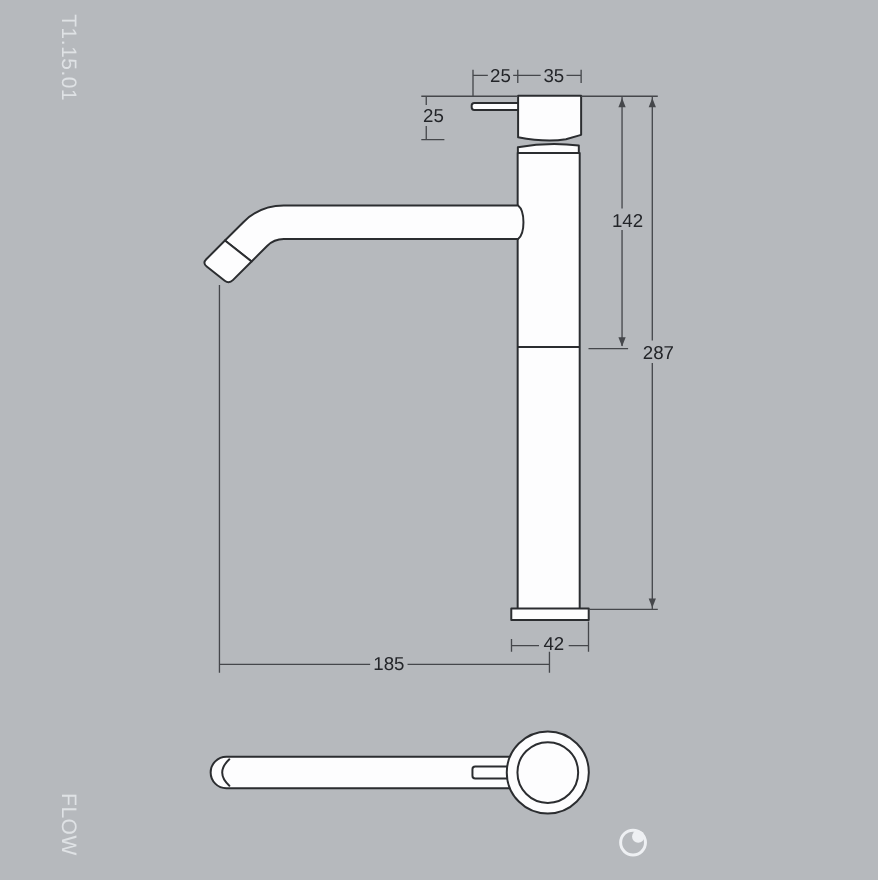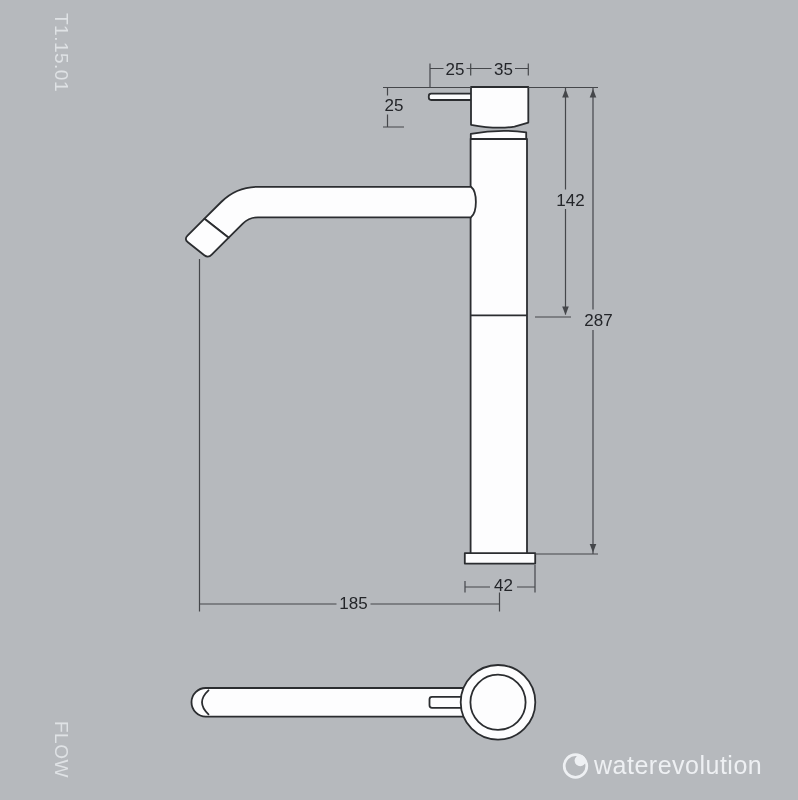--- a/index.html
+++ b/index.html
@@ -120,16 +120,15 @@
       <text class="dim-text" x="503.5" y="590.5">42</text>
       <text class="dim-text" x="353.5" y="609">185</text>
     </g>
   </svg>
 
   <div class="logo">
     <svg class="logo-icon" width="30" height="34" viewBox="0 0 30 34" xmlns="http://www.w3.org/2000/svg">
       <circle cx="14.5" cy="18" r="11.3" fill="none" stroke="#eef0f3" stroke-width="2.7"></circle>
       <circle cx="19.2" cy="12.6" r="5.6" fill="#eef0f3"></circle>
     </svg>
-    <span class="logo-text">waterevolution</span>
   </div>
 
 </div>
 
 </body></html>

